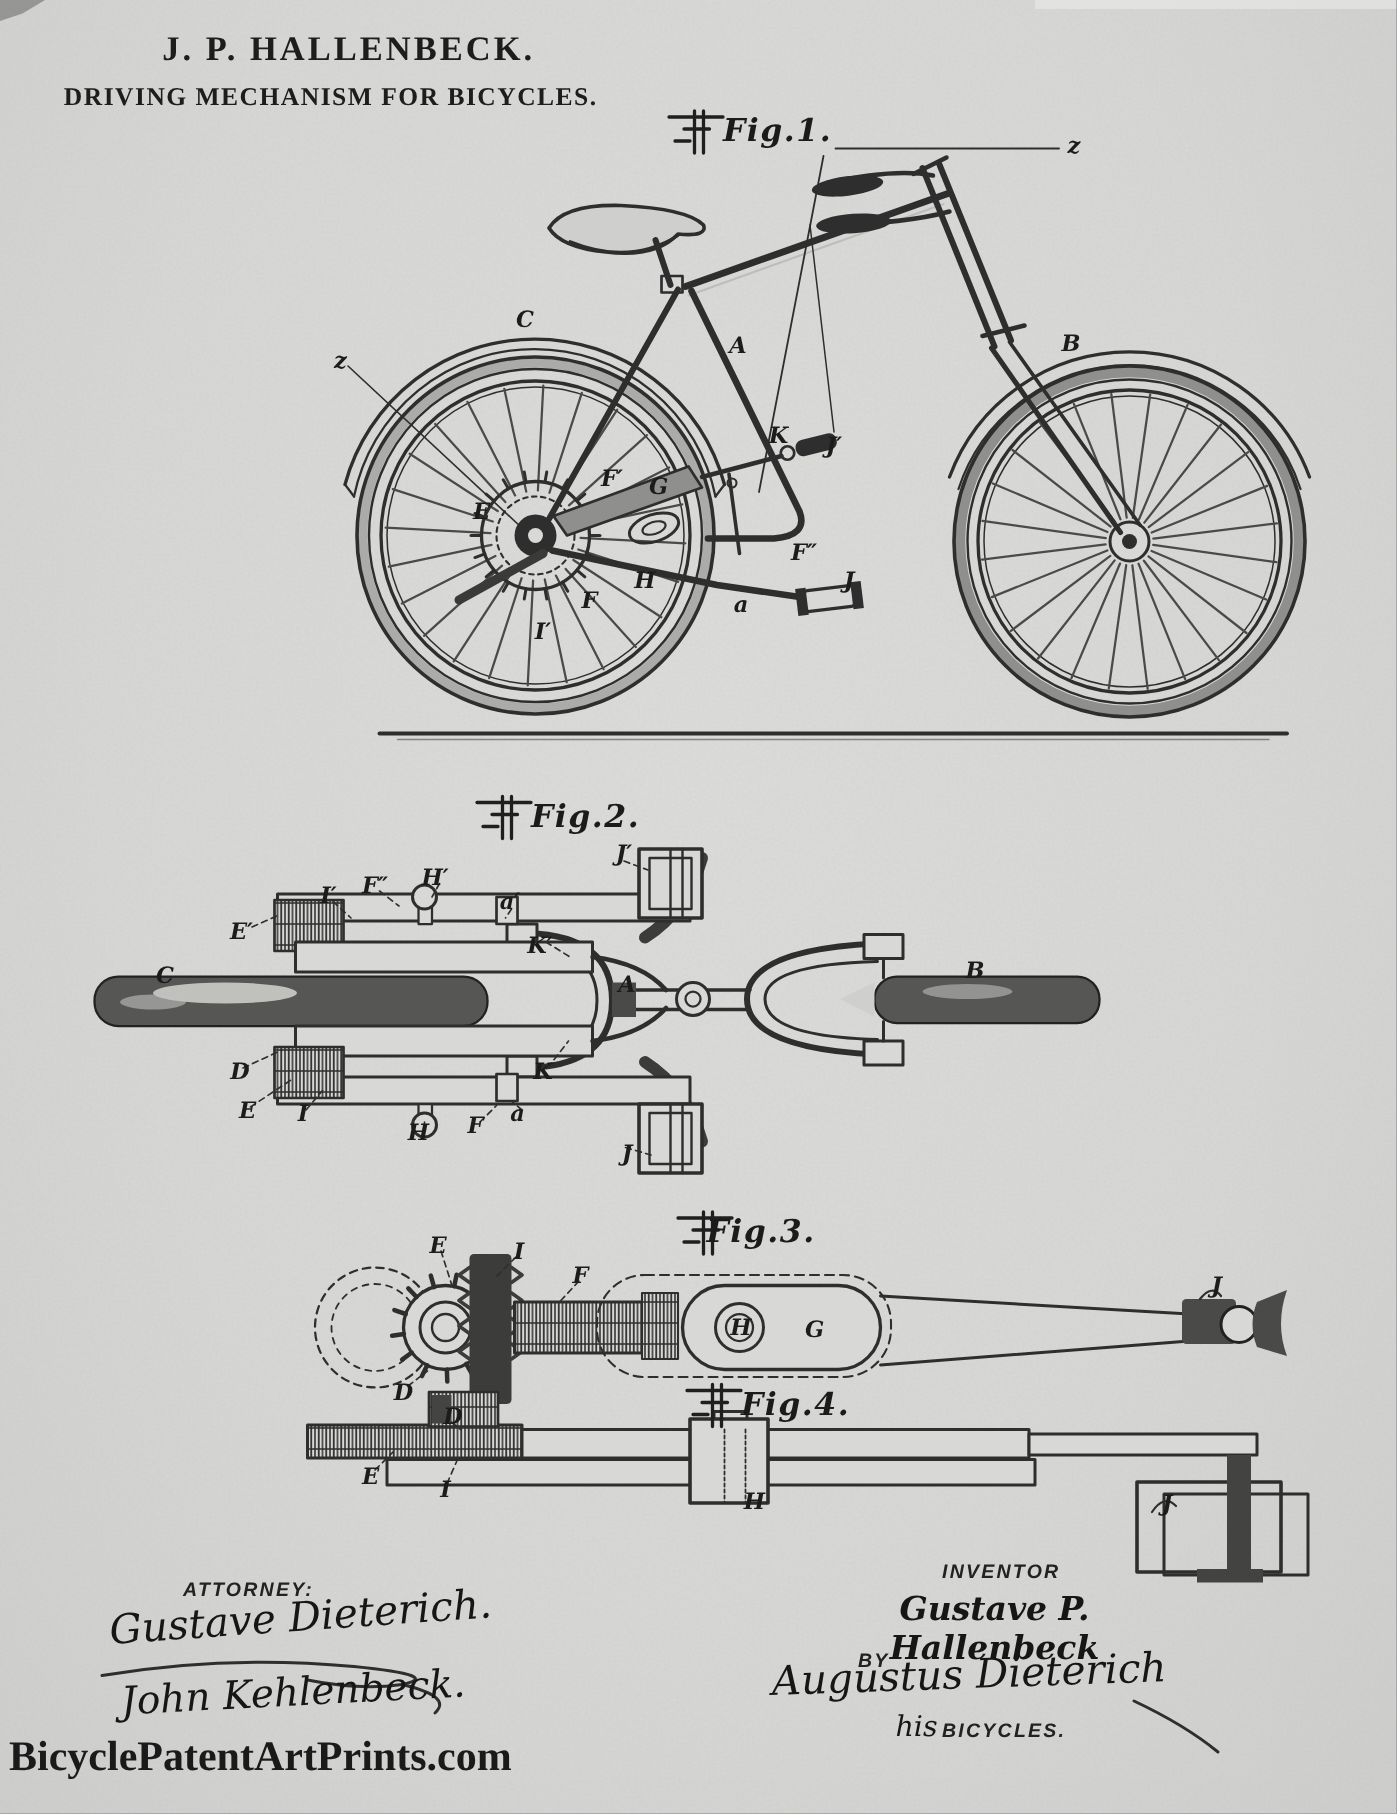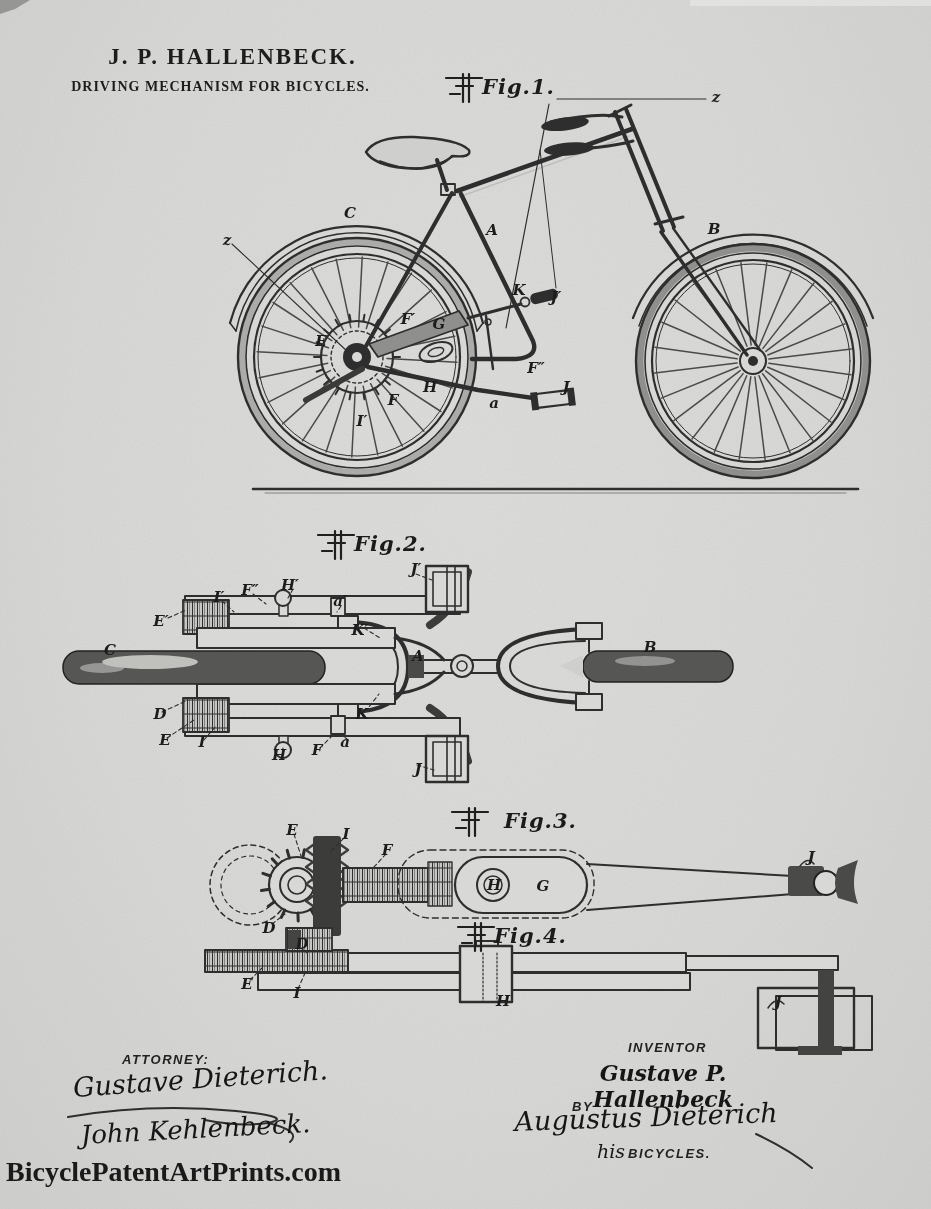--- a/index.html
+++ b/index.html
@@ -1,27 +1,27 @@
 <!DOCTYPE html>
 <html><head>
 <meta charset="utf-8">
 <style>
   html,body{margin:0;padding:0;background:#9a9a98;}
   .page{
     position:relative; width:931px; height:1209px; overflow:hidden;
     background:radial-gradient(ellipse at 50% 40%, #dddddb 0%, #d8d8d6 60%, #cfcfcd 100%);
     font-family:"Liberation Serif", serif; color:#1d1d1d;
   }
-  .abs{position:absolute;margin-top:24px;}
+  .abs{position:absolute;}
   .art{position:absolute; left:0; top:0;}
   .overlay{position:absolute; left:0; top:0; width:931px; height:1209px; pointer-events:none;}
   .hdr-name{left:60px; top:20px; width:345px; text-align:center; font-weight:bold;
     font-size:23px; letter-spacing:2px;}
   .hdr-sub{left:18px; top:55px; width:405px; text-align:center; font-weight:bold;
-    font-size:14px; letter-spacing:1px;}
+    font-size:17px; letter-spacing:1px;}
   .hdr-date{left:600px; top:20px; width:310px; text-align:right; font-weight:bold;
     font-size:23px; letter-spacing:1px;}
   .caption{position:absolute; font:bold italic 21px "DejaVu Serif", serif;
     letter-spacing:1px; color:#1b1b1b;}
   .plabel{position:absolute; transform:translate(-50%,-50%);
     font:italic bold 15px "DejaVu Serif", serif; color:#1c1c1c;}
   .smallcap{position:absolute; font-family:"Liberation Sans", sans-serif;
     font-style:italic; font-weight:bold; font-size:13px; letter-spacing:1.5px; color:#222;}
   .script{position:absolute; font-family:"DejaVu Serif", serif; font-style:italic;
     color:#161616; white-space:nowrap;}
@@ -358,21 +358,21 @@
       <path d="M268,1123 Q302,1131 290,1142"></path>
       <path d="M756,1134 Q790,1150 812,1168"></path>
     </g>
   </svg>
 
   <div class="abs hdr-name">J. P. HALLENBECK.</div>
   <div class="abs hdr-sub">DRIVING MECHANISM FOR BICYCLES.</div>
 
   <span class="caption" style="left:482px;top:74px">Fig.1.</span>
   <span class="caption" style="left:354px;top:531px">Fig.2.</span>
-  <span class="caption" style="left:504px;top:808px">Fig.3.</span>
+  <span class="caption" style="left:471px;top:808px">Fig.3.</span>
   <span class="caption" style="left:494px;top:923px">Fig.4.</span>
 
   <div class="overlay">
       <span class="plabel" style="left: 716px; top: 97px;">z</span>
       <span class="plabel" style="left: 227px; top: 240px;">z</span>
       <span class="plabel" style="left: 350px; top: 213px;">C</span>
       <span class="plabel" style="left: 492px; top: 230px;">A</span>
       <span class="plabel" style="left: 714px; top: 229px;">B</span>
       <span class="plabel" style="left: 519px; top: 290px;">K</span>
       <span class="plabel" style="left: 556px; top: 297px;">J′</span>

